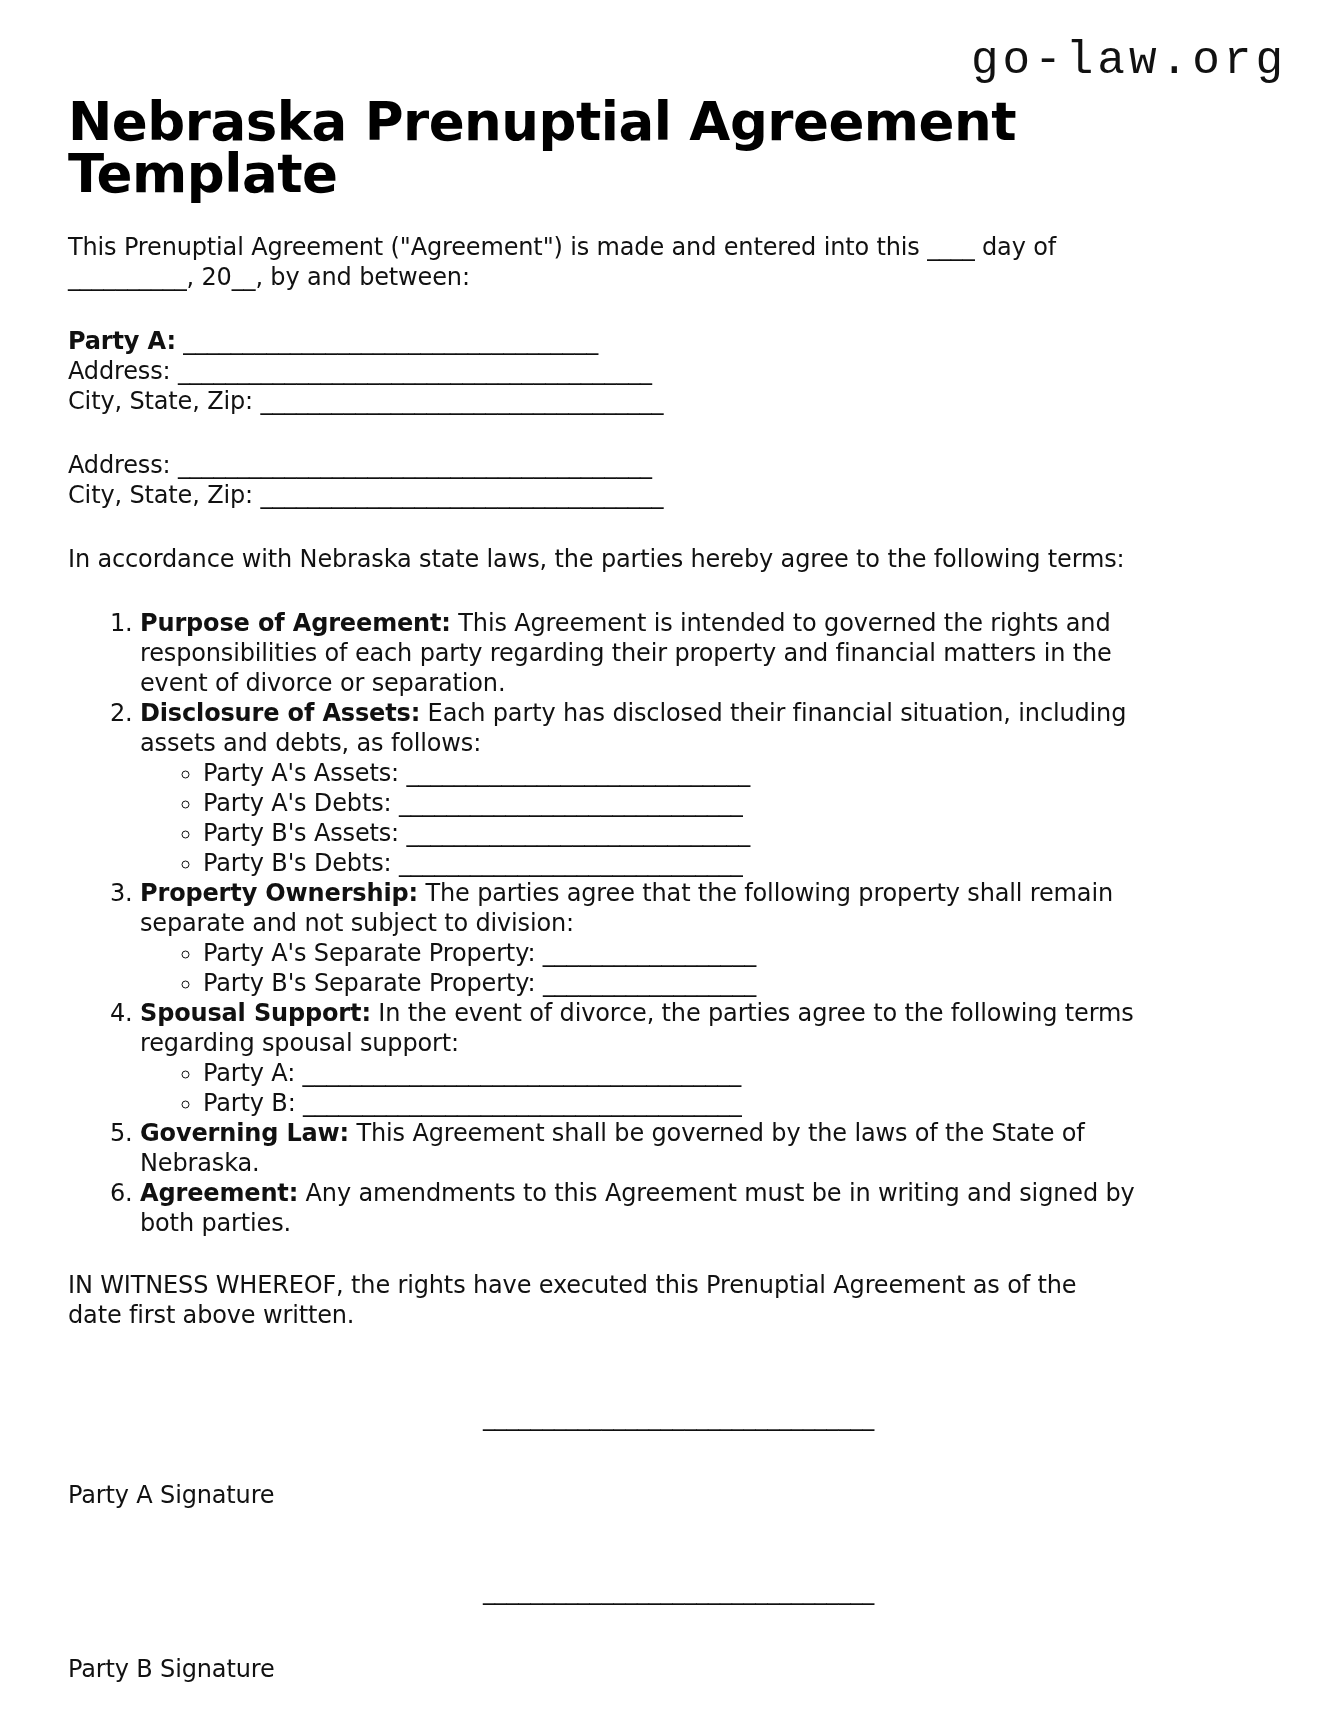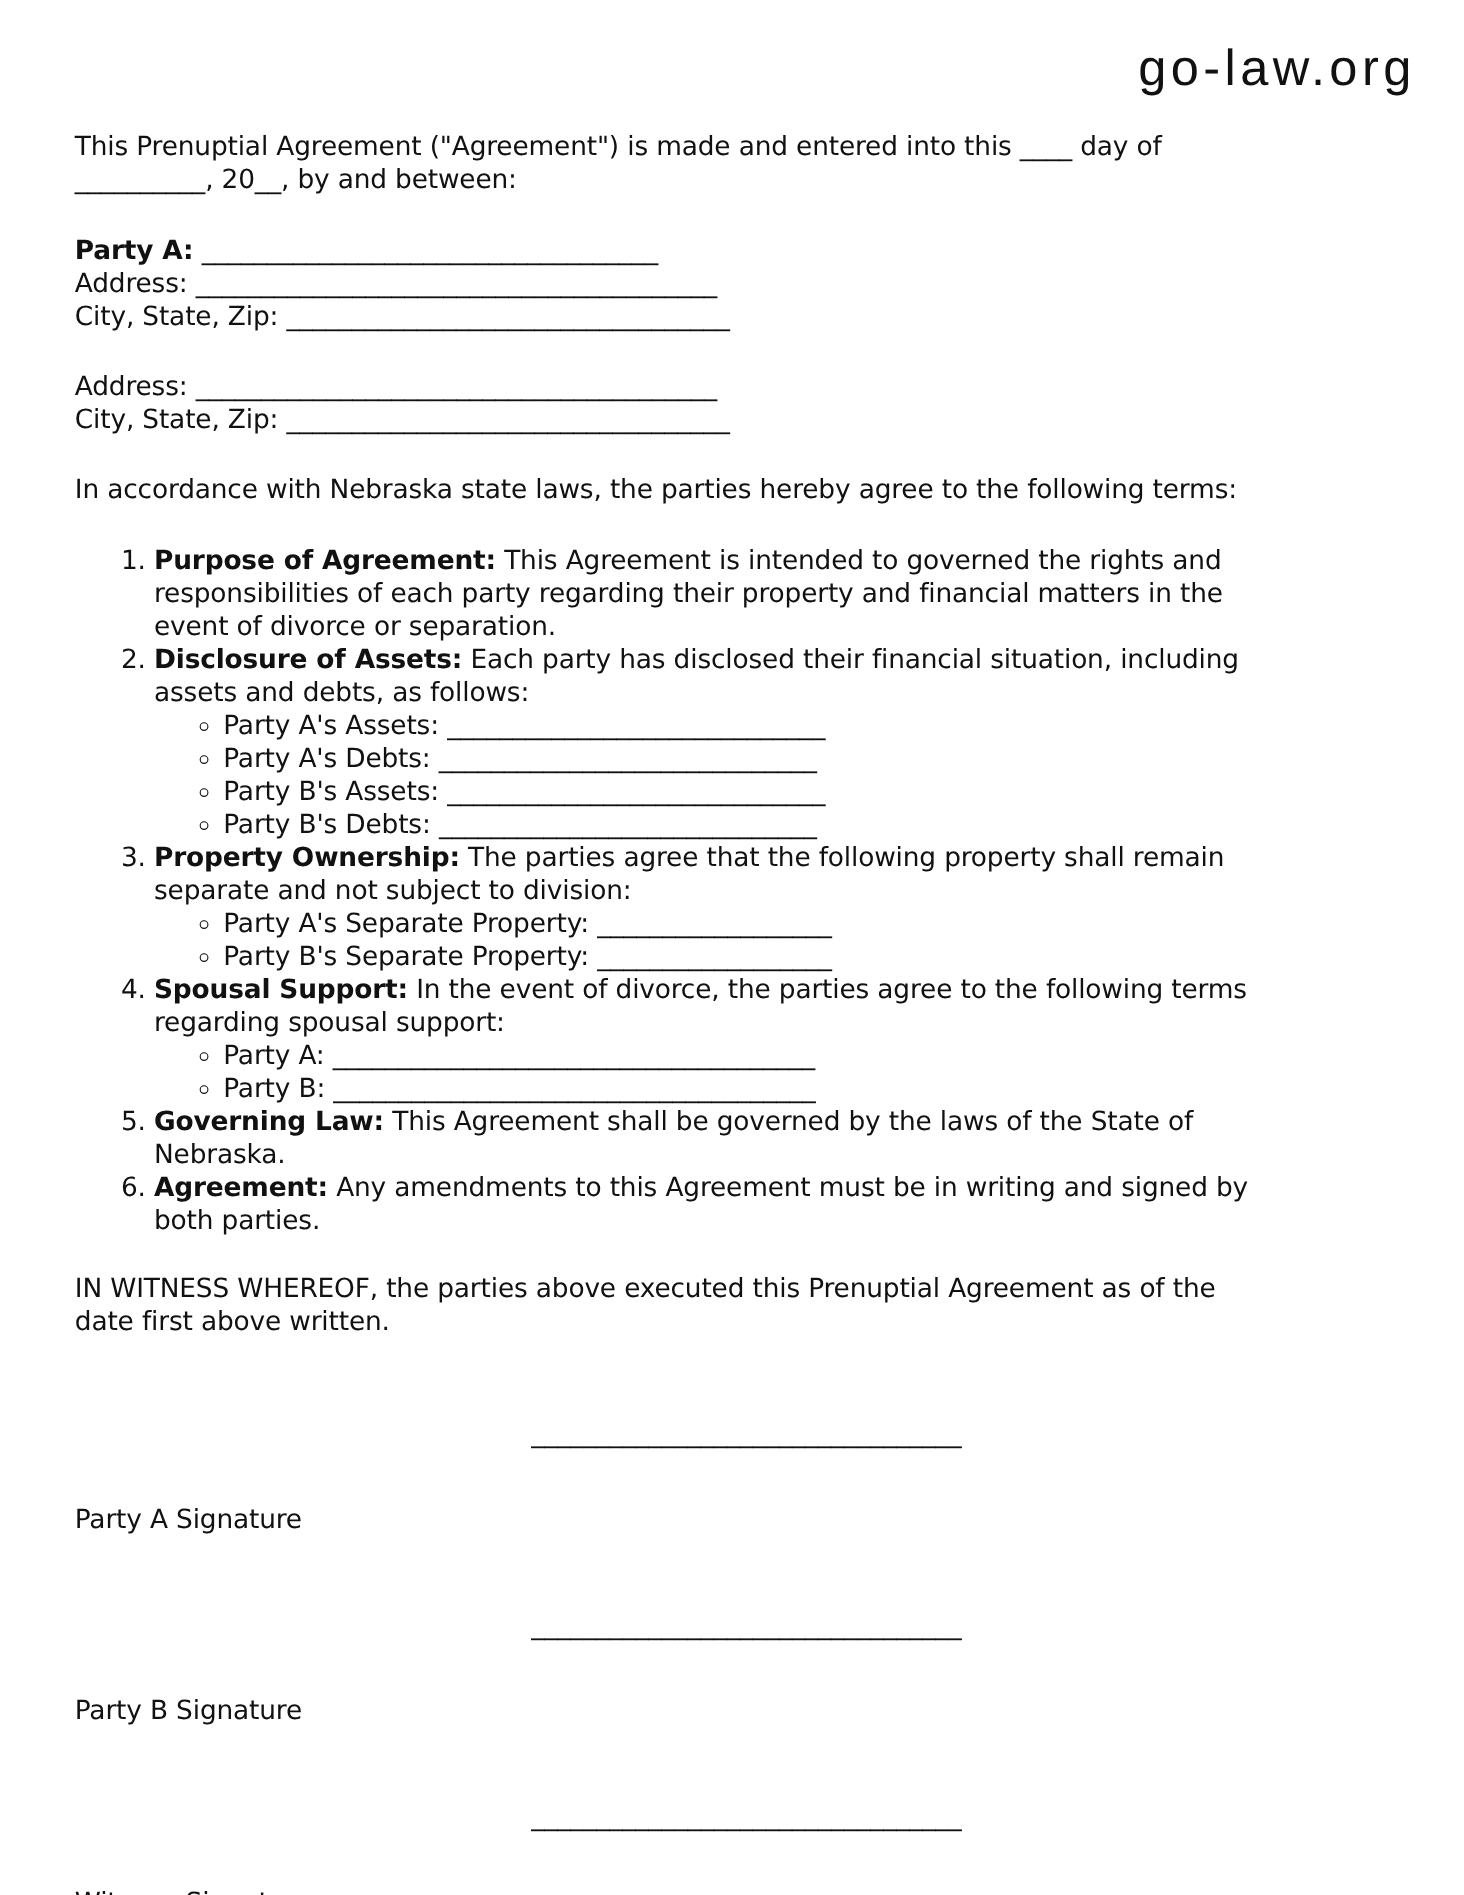--- a/index.html
+++ b/index.html
@@ -8,21 +8,21 @@
     width: 1331px;
     min-height: 1723px;
     color: #111111;
     font-family: "DejaVu Sans", "Liberation Sans", sans-serif;
     font-size: 24px;
     line-height: 30px;
     letter-spacing: -0.15px;
     padding: 36px 42px 30px 68px;
   }
   .logo {
-    font-family: Liberation Sans, sans-serif;
+    font-family: Liberation Mono, monospace;
     font-size: 46px;
     line-height: 50px;
     letter-spacing: 4px;
     text-align: right;
     color: #111111;
     padding-right: 2px;
   }
   .title {
     font-size: 53px;
     line-height: 52px;
@@ -53,20 +53,22 @@
   .sig-line { line-height: 30px; text-align: center; }
   .sig-label { line-height: 30px; margin-top: 48px; }
 </style>
 </head>
 <body>
 
 <div class="page">
 
   <div class="logo">go-law.org</div>
 
+  <h1 class="title">Nebraska Prenuptial Agreement
+Template</h1>
 
   <p class="para preline">This Prenuptial Agreement ("Agreement") is made and entered into this ____ day of
 __________, 20__, by and between:</p>
 
   <div class="pblock">
     <span class="row"><b>Party A:</b> <span>___________________________________</span></span>
     <span class="row"><span>Address:</span> <span>________________________________________</span></span>
     <span class="row"><span>City, State, Zip:</span> <span>__________________________________</span></span>
   </div>
 
@@ -108,21 +110,21 @@
       </ul>
     </li>
 
     <li><b>Governing Law:</b><span class="preline"> This Agreement shall be governed by the laws of the State of
 Nebraska.</span></li>
 
     <li><b>Agreement:</b><span class="preline"> Any amendments to this Agreement must be in writing and signed by
 both parties.</span></li>
   </ol>
 
-  <p class="para preline">IN WITNESS WHEREOF, the parties above executed this Prenuptial Agreement as of the
+  <p class="para preline">IN WITNESS WHEREOF, the rights have executed this Prenuptial Agreement as of the
 date first above written.</p>
 
   <div class="sig-section">
     <div class="sig">
       <div class="sig-line">_________________________________</div>
       <div class="sig-label">Party A Signature</div>
     </div>
     <div class="sig">
       <div class="sig-line">_________________________________</div>
       <div class="sig-label">Party B Signature</div>

